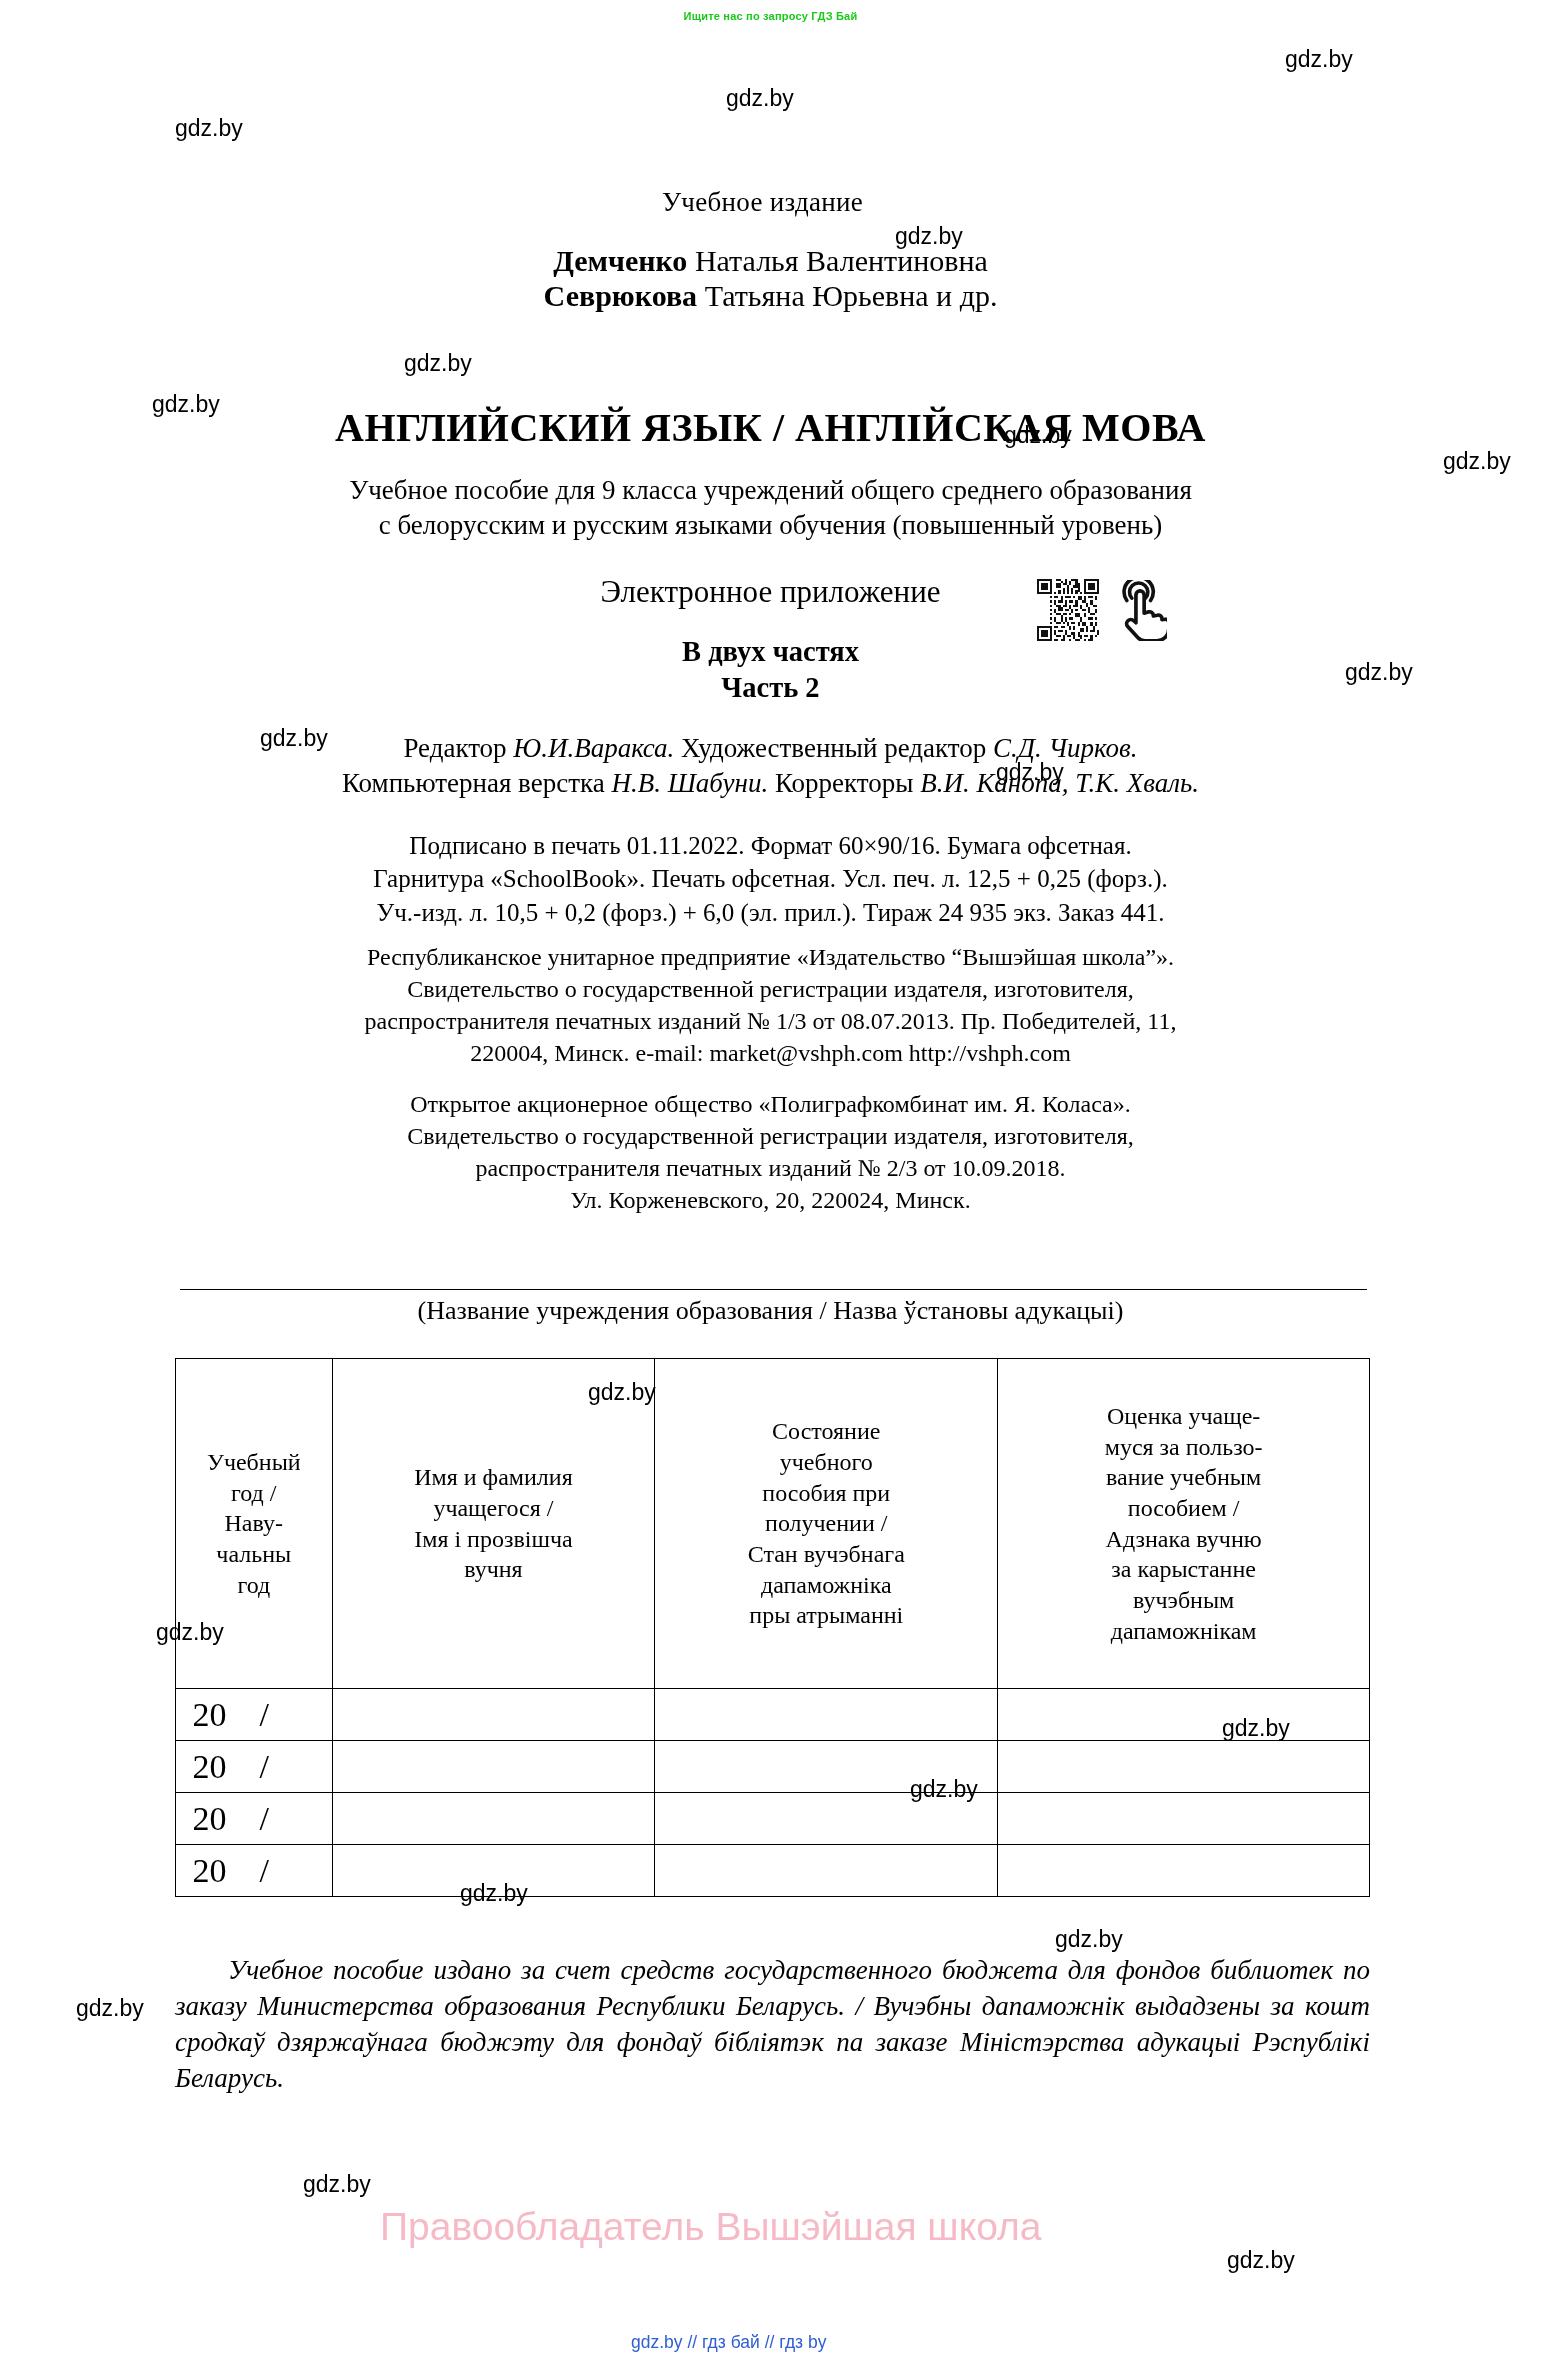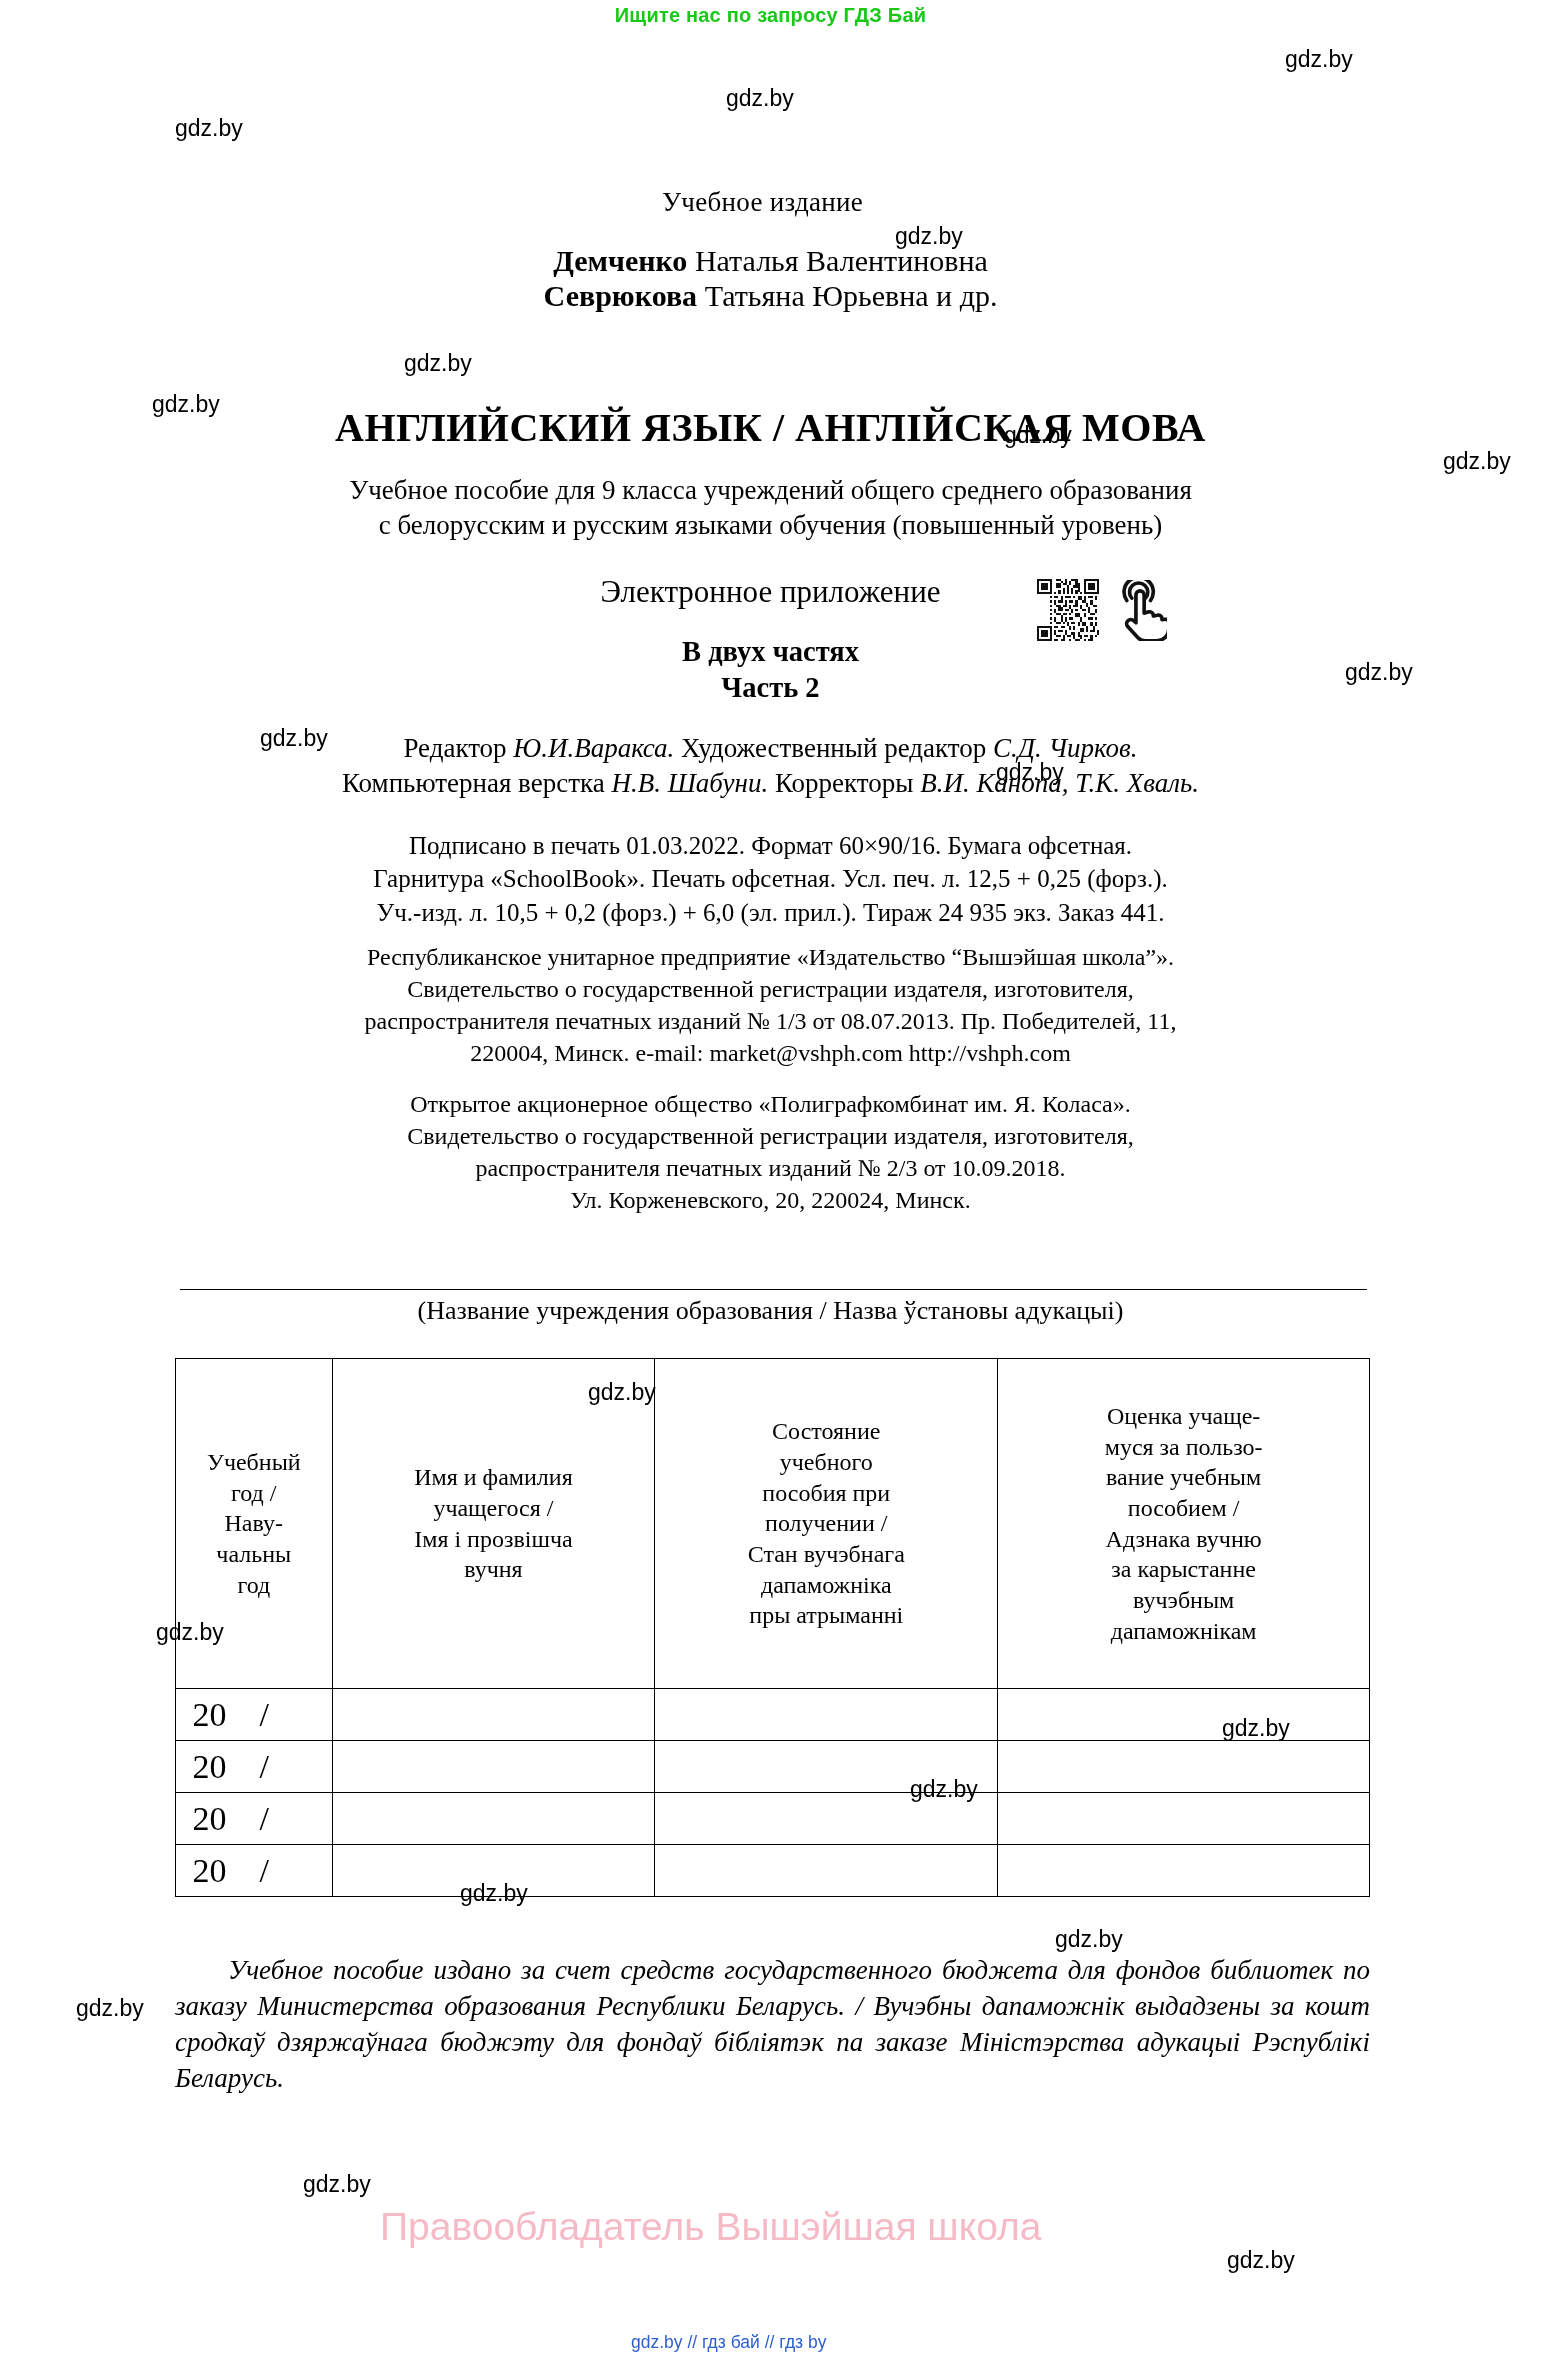--- a/index.html
+++ b/index.html
@@ -25,21 +25,21 @@
     top: 0;
     left: 0;
     width: 1541px;
     height: 31px;
     display: flex;
     align-items: center;
     justify-content: center;
   }
   .promo-text {
     font-family: "Liberation Sans", "DejaVu Sans", sans-serif;
-    font-size: 20px;
+    font-size: 11px;
     font-weight: 700;
     color: #18c918;
     letter-spacing: 0.2px;
   }
 
   
   .wm {
     position: absolute;
     font-family: "Liberation Sans", "DejaVu Sans", sans-serif;
     font-size: 23px;
@@ -428,21 +428,21 @@
     <div class="editors center">
       <div>
         <span>Редактор </span><i>Ю.И.Варакса.</i><span> Художественный редактор </span><i>С.Д. Чирков.</i>
       </div>
       <div>
         <span>Компьютерная верстка </span><i>Н.В. Шабуни.</i><span> Корректоры </span><i>В.И. Канопа, Т.К. Хваль.</i>
       </div>
     </div>
 
     <div class="imprint1 center">
-      <div>Подписано в печать 01.03.2022. Формат 60×90/16. Бумага офсетная.</div>
+      <div>Подписано в печать 01.11.2022. Формат 60×90/16. Бумага офсетная.</div>
       <div>Гарнитура «SchoolBook». Печать офсетная. Усл. печ. л. 12,5 + 0,25 (форз.).</div>
       <div>Уч.-изд. л. 10,5 + 0,2 (форз.) + 6,0 (эл. прил.). Тираж 24 935 экз. Заказ 441.</div>
     </div>
 
     <div class="imprint2 center">
       <div>Республиканское унитарное предприятие «Издательство “Вышэйшая школа”».</div>
       <div>Свидетельство о государственной регистрации издателя, изготовителя,</div>
       <div>распространителя печатных изданий № 1/3 от 08.07.2013. Пр. Победителей, 11,</div>
       <div>220004, Минск. e-mail: market@vshph.com  http://vshph.com</div>
     </div>

